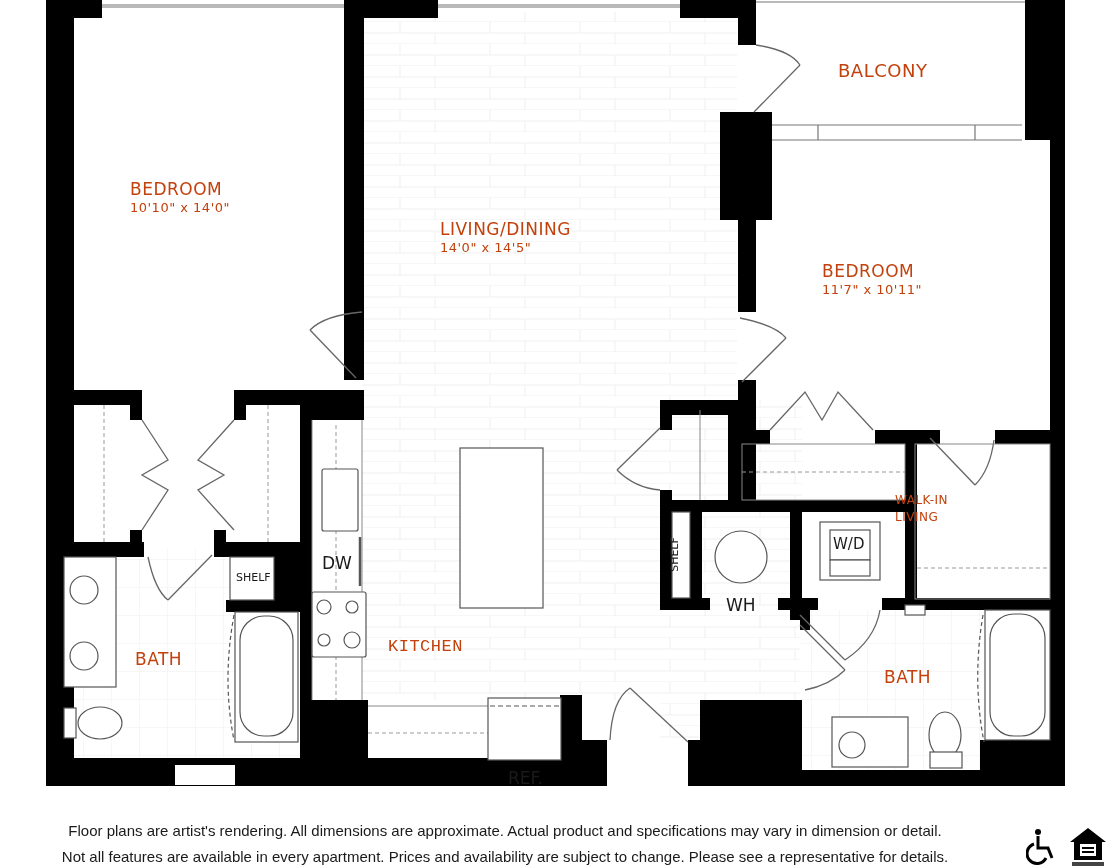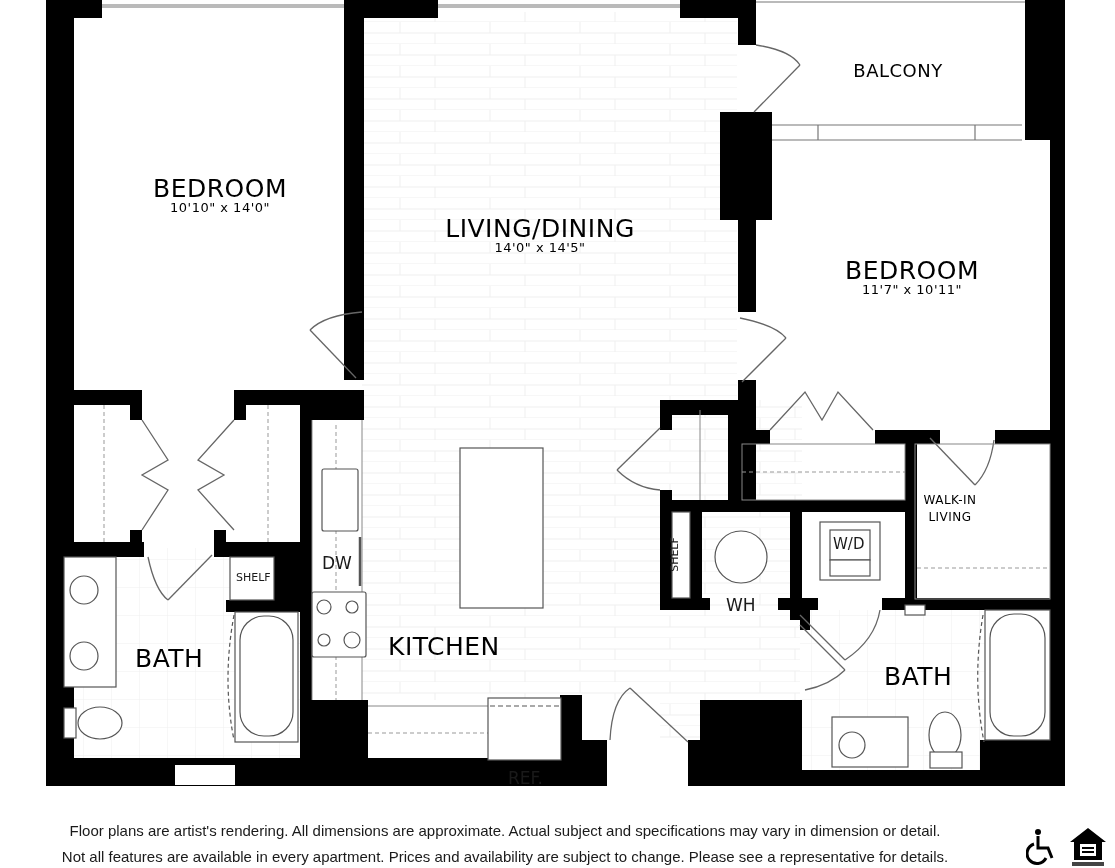--- a/index.html
+++ b/index.html
@@ -1,19 +1,19 @@
 <!DOCTYPE html>
 <html><head>
 <meta charset="utf-8">
 <style>
   html,body{margin:0;padding:0;background:#ffffff;}
   body{width:1115px;height:868px;position:relative;overflow:hidden;font-family:"DejaVu Sans","Liberation Sans",sans-serif;}
   #plan{position:absolute;left:0;top:0;width:1115px;height:800px;}
-  .room-label{position:absolute;text-align:center;color:#000000;letter-spacing:0.5px;white-space:nowrap;}
-  .room-name{font-size:25px;line-height:22px;}
+  .room-label{position:absolute;color:#c2410c;letter-spacing:0.5px;white-space:nowrap;}
+  .room-name{font-size:17px;line-height:22px;}
   .room-dim{font-size:13px;line-height:15px;}
   .fixture-label{position:absolute;color:#1a1a1a;font-size:17px;white-space:nowrap;}
   .small-label{position:absolute;color:#1a1a1a;font-size:11px;white-space:nowrap;}
   #disclaimer{position:absolute;left:0;top:818px;width:1010px;text-align:center;font-family:"Liberation Sans",sans-serif;font-size:15px;line-height:26px;color:#1a1a1a;}
   #icons{position:absolute;left:1026px;top:826px;width:89px;height:42px;}
 </style>
 </head>
 <body>
 
 <div id="plan">
@@ -224,34 +224,34 @@
     <div class="room-name" style="font-size:18px;">BALCONY</div>
   </div>
   <div class="room-label" style="left:822px;top:260px;width:180px;">
     <div class="room-name">BEDROOM</div>
     <div class="room-dim">11'7" x 10'11"</div>
   </div>
   <div class="room-label" style="left:895px;top:492px;width:110px;font-size:12px;line-height:17px;">
     <div>WALK-IN</div>
     <div>LIVING</div>
   </div>
-  <div class="room-label room-name" style="left:388px;top:636px;">KITCHEN</div>
+  <div class="room-label room-name" style="left:388px;top:636px;font-family:Liberation Mono, monospace;">KITCHEN</div>
   <div class="room-label room-name" style="left:135px;top:648px;">BATH</div>
   <div class="room-label room-name" style="left:884px;top:666px;">BATH</div>
 
   <div class="fixture-label" style="left:322px;top:553px;">DW</div>
   <div class="fixture-label" style="left:508px;top:724px;margin-top:44px;">REF.</div>
   <div class="fixture-label" style="left:726px;top:548px;margin-top:47px;">WH</div>
   <div class="fixture-label" style="left:833px;top:535px;font-size:15px;">W/D</div>
   <div class="small-label" style="left:236px;top:571px;">SHELF</div>
   <div class="small-label" style="left:657px;top:548px;transform:rotate(-90deg);transform-origin:center;">SHELF</div>
 </div>
 
 <div id="disclaimer">
-  <div>Floor plans are artist's rendering. All dimensions are approximate. Actual subject and specifications may vary in dimension or detail.</div>
+  <div>Floor plans are artist's rendering. All dimensions are approximate. Actual product and specifications may vary in dimension or detail.</div>
   <div>Not all features are available in every apartment. Prices and availability are subject to change. Please see a representative for details.</div>
 </div>
 
 <div id="icons">
   <svg width="89" height="42" viewBox="0 0 89 42" xmlns="http://www.w3.org/2000/svg">
     <g fill="#000" stroke="#000">
       <circle cx="12" cy="6" r="3" stroke="none"></circle>
       <path d="M12 10 V22 H22 L26 32" fill="none" stroke-width="3"></path>
       <path d="M8 18 A10 10 0 1 0 20 32" fill="none" stroke-width="3"></path>
     </g>

